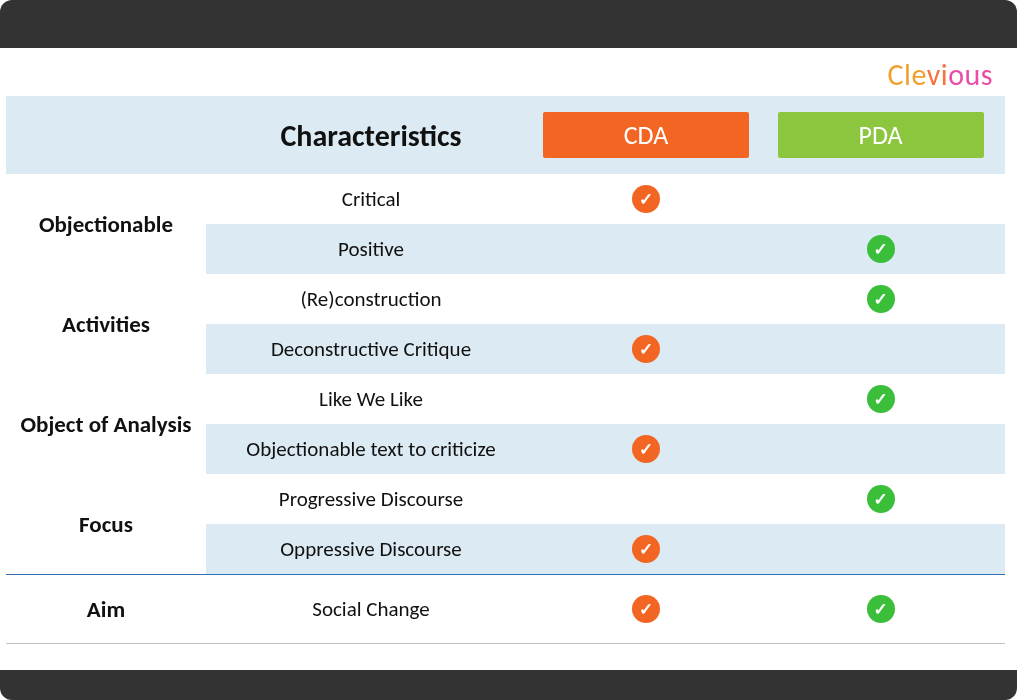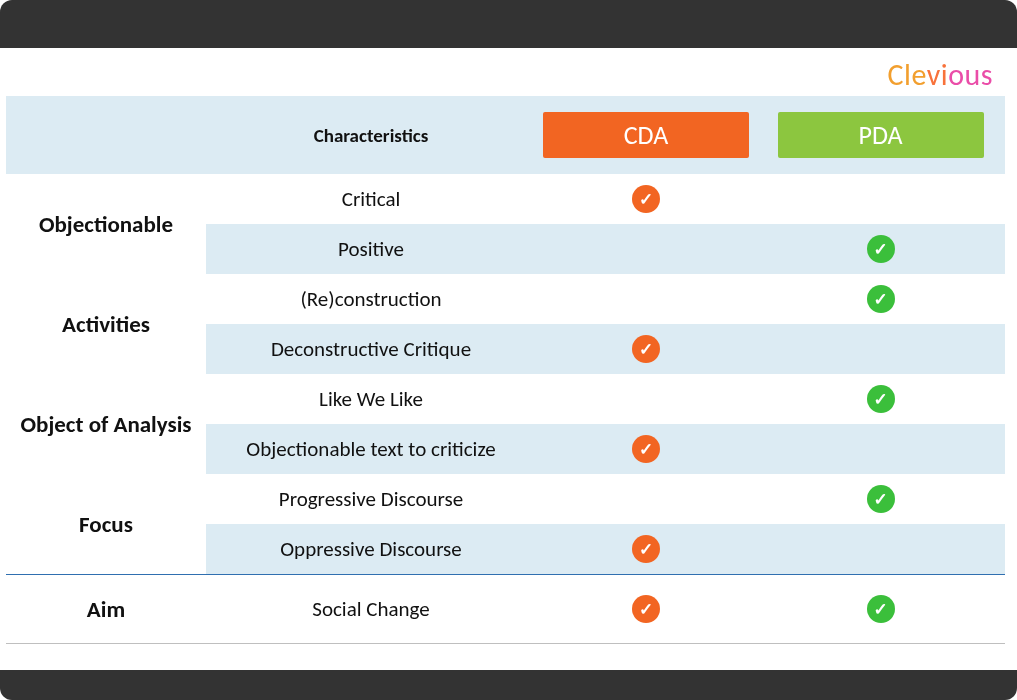--- a/index.html
+++ b/index.html
@@ -62,21 +62,21 @@
   table.chart col.c-pda  { width: auto; }
 
   thead td {
     background: #dcebf3;
     padding: 10px 6px;
     text-align: center;
     vertical-align: middle;
     height: 58px;
   }
   thead td .head-char {
-    font-size: 19px;
+    font-size: 30px;
     font-weight: 700;
     color: #111;
   }
   .pill {
     display: inline-block;
     min-width: 150px;
     padding: 7px 28px;
     font-size: 26px;
     font-weight: 400;
     color: #fff;

